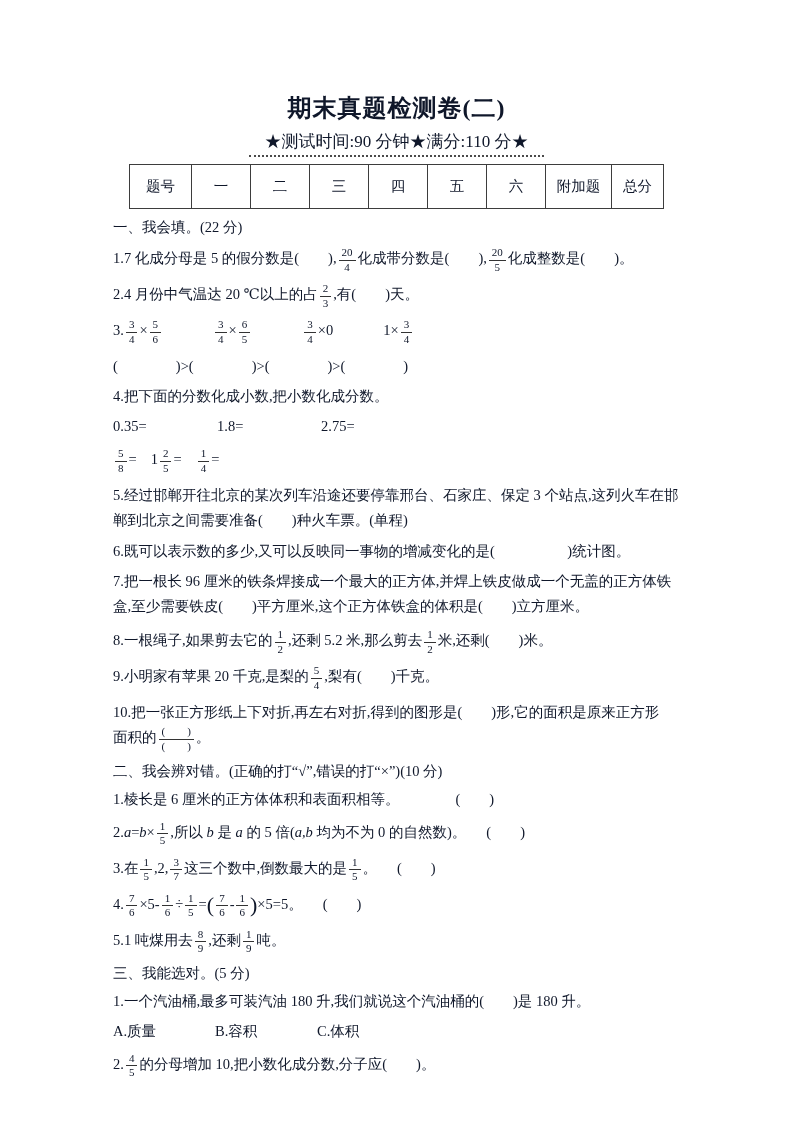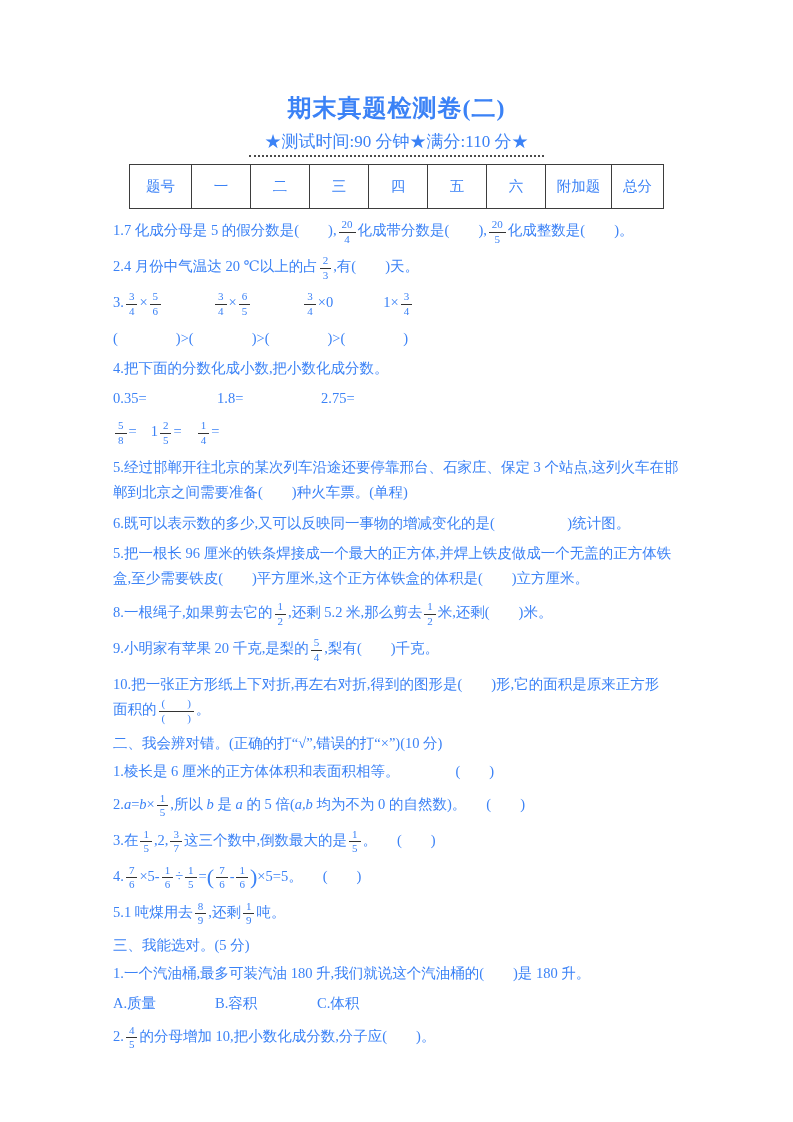--- a/index.html
+++ b/index.html
@@ -1,21 +1,21 @@
 <!DOCTYPE html>
 <html><head>
 <meta charset="utf-8">
 <style>
   * { box-sizing: border-box; }
   html, body { margin: 0; padding: 0; background: #ffffff; }
   .page {
     position: relative;
     width: 793px; height: 1122px;
     background: #fff;
-    color: #3b82f6;
+    color: #0f172a;
     font-family: "Liberation Serif", "DejaVu Serif", serif;
     font-size: 14.5px;
     overflow: hidden;
   }
   .content { position: absolute; top: 92px; left: 113px; width: 567px; }
   .title { margin: 0 0 6px 0; font-size: 24px; font-weight: 700; text-align: center; letter-spacing: 1px; }
   .subtitle-row { text-align: center; margin: 6px 0 7px 0; }
   .subtitle { display: inline-block; font-size: 17px; padding: 0 16px 2px 16px; border-bottom: 2px dotted #4a4a4a; }
   table.score { border-collapse: collapse; table-layout: fixed; width: 534px; margin: 0 auto 2px auto; }
   table.score td { border: 1px solid #3d3d3d; height: 26px; text-align: center; padding: 12px 2px; font-size: 14.5px; }
@@ -68,20 +68,21 @@
         <td>三</td>
         <td>四</td>
         <td>五</td>
         <td>六</td>
         <td>附加题</td>
         <td>总分</td>
       </tr>
     </tbody>
       </table>
 
+    <div class="sec">一、我会填。(22 分)</div>
 
     <div class="q tall nw">
       <span>1.7 化成分母是 5 的假分数是(　　),</span><span class="frac"><span class="fn">20</span><span class="fd">4</span></span><span>化成带分数是(　　),</span><span class="frac"><span class="fn">20</span><span class="fd">5</span></span><span>化成整数是(　　)。</span>
     </div>
 
     <div class="q tall nw">
       <span>2.4 月份中气温达 20 ℃以上的占</span><span class="frac"><span class="fn">2</span><span class="fd">3</span></span><span>,有(　　)天。</span>
     </div>
 
     <div class="q tall nw">
@@ -104,21 +105,21 @@
     <div class="q">
       <div class="ln nw">5.经过邯郸开往北京的某次列车沿途还要停靠邢台、石家庄、保定 3 个站点,这列火车在邯</div>
       <div class="ln nw">郸到北京之间需要准备(　　)种火车票。(单程)</div>
     </div>
 
     <div class="q nw">
       <span>6.既可以表示数的多少,又可以反映同一事物的增减变化的是(　　　　　)统计图。</span>
     </div>
 
     <div class="q">
-      <div class="ln nw">5.把一根长 96 厘米的铁条焊接成一个最大的正方体,并焊上铁皮做成一个无盖的正方体铁</div>
+      <div class="ln nw">7.把一根长 96 厘米的铁条焊接成一个最大的正方体,并焊上铁皮做成一个无盖的正方体铁</div>
       <div class="ln nw">盒,至少需要铁皮(　　)平方厘米,这个正方体铁盒的体积是(　　)立方厘米。</div>
     </div>
 
     <div class="q tall nw">
       <span>8.一根绳子,如果剪去它的</span><span class="frac"><span class="fn">1</span><span class="fd">2</span></span><span>,还剩 5.2 米,那么剪去</span><span class="frac"><span class="fn">1</span><span class="fd">2</span></span><span>米,还剩(　　)米。</span>
     </div>
 
     <div class="q tall nw">
       <span>9.小明家有苹果 20 千克,是梨的</span><span class="frac"><span class="fn">5</span><span class="fd">4</span></span><span>,梨有(　　)千克。</span>
     </div>

